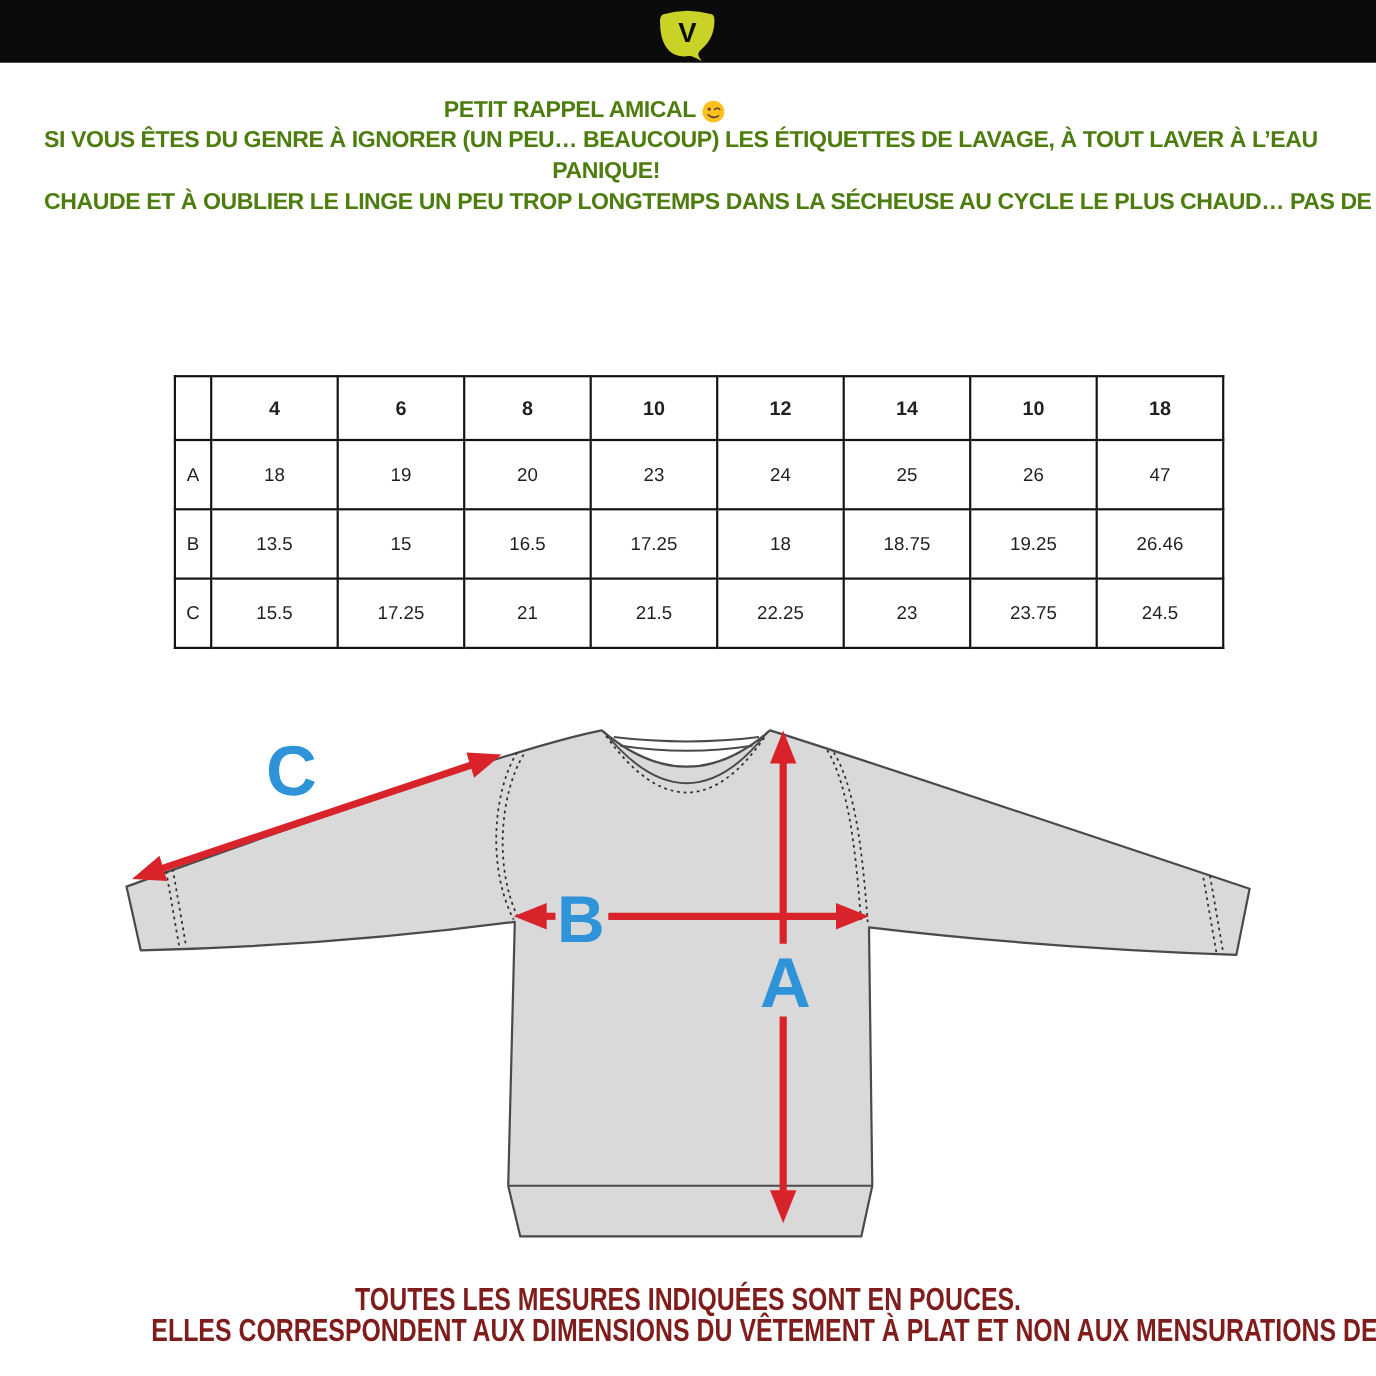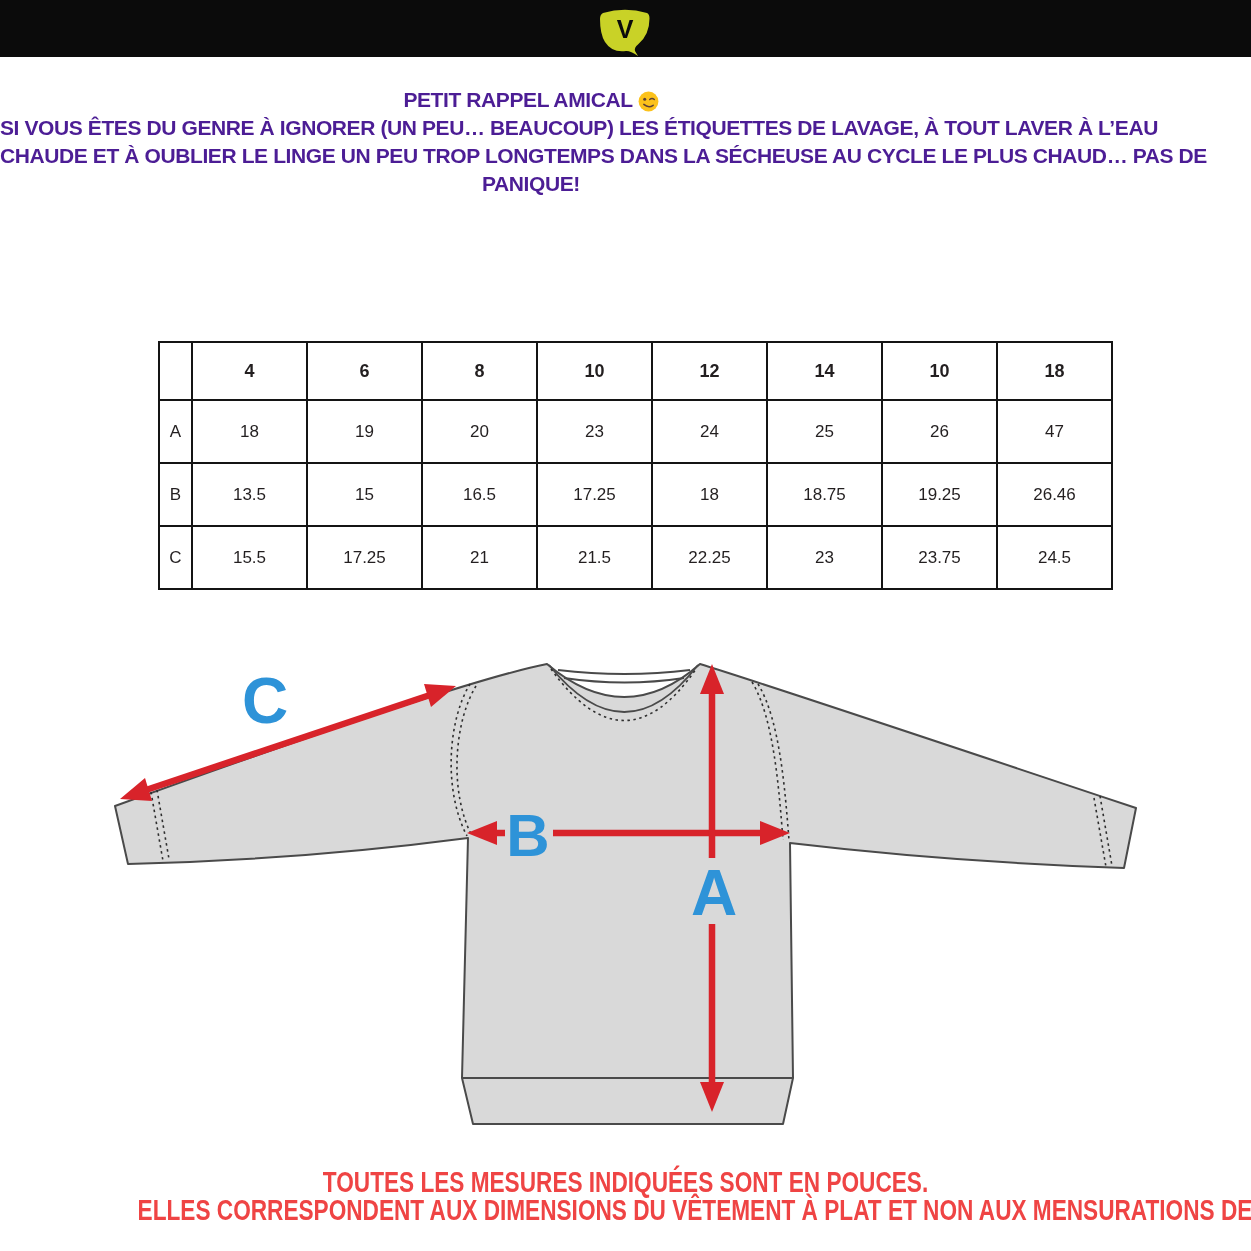--- a/index.html
+++ b/index.html
@@ -22,23 +22,23 @@
     font-family: "Liberation Sans", sans-serif;
     font-weight: bold; font-size: 25px;
   }
 
   
   .intro {
     position: absolute; top: 86px; left: 0; width: 1062px;
     text-align: center;
     font-weight: bold; font-size: 21px; line-height: 28px;
     letter-spacing: -0.4px;
-    color: #4c1d95;
-  }
-  .intro .line { white-space: nowrap; }
+    color: #4d7c0f;
+  }
+  .intro .line { white-space: nowrap; padding-left: 40px; }
   .intro .spacer { height: 28px; }
   .intro .title-line { display: flex; justify-content: center; align-items: center; gap: 5px; }
   .emoji-svg { position: relative; top: 1px; }
 
   
   .size-table {
     position: absolute; left: 158px; top: 341px;
     border-collapse: collapse; table-layout: fixed;
     font-size: 17px; color: #231f20;
   }
@@ -59,21 +59,21 @@
   .dotted { fill: none; stroke: #2f2f2f; stroke-width: 1.6; stroke-dasharray: 2.5 3.5; }
   .arrow-shaft { fill: none; stroke-width: 6.5; }
   .measure-letter {
     font-family: "Liberation Sans", sans-serif;
     font-weight: bold;
   }
 
   
   .footer {
     position: absolute; top: 1168px; left: 0; width: 1251px;
-    text-align: center; font-weight: bold; color: #ef4444;
+    text-align: center; font-weight: bold; color: #7f1d1d;
   }
   .footer .line {
     font-size: 29px; line-height: 28px; white-space: nowrap;
     transform: scaleX(0.78); transform-origin: 50% 50%;
   }
 </style>
 </head>
 <body>
 
 <div class="header-bar">
@@ -87,22 +87,22 @@
   <div class="title-line">
     <span>PETIT RAPPEL AMICAL</span>
     <svg class="emoji-svg" width="21" height="21" viewBox="0 0 36 36">
       <circle cx="18" cy="18" r="17" fill="#fcc21b"></circle>
       <circle cx="11.5" cy="14" r="2.6" fill="#5d4037"></circle>
       <path d="M20 14.5 q4 -3.5 8 0" stroke="#5d4037" stroke-width="2.4" fill="none" stroke-linecap="round"></path>
       <path d="M10 23 q8 7 16 1.5" stroke="#5d4037" stroke-width="2.6" fill="none" stroke-linecap="round"></path>
     </svg>
   </div>
   <div class="line">SI VOUS ÊTES DU GENRE À IGNORER (UN PEU… BEAUCOUP) LES ÉTIQUETTES DE LAVAGE, À TOUT LAVER À L’EAU</div>
+  <div class="line">PANIQUE!</div>
   <div class="line">CHAUDE ET À OUBLIER LE LINGE UN PEU TROP LONGTEMPS DANS LA SÉCHEUSE AU CYCLE LE PLUS CHAUD… PAS DE</div>
-  <div class="line">PANIQUE!</div>
   <div class="spacer"></div>
 </div>
 
 <table class="size-table">
   <tbody>
       <tr>
     <th class="corner-cell"></th>
     <th class="size-col">4</th>
     <th class="size-col">6</th>
     <th class="size-col">8</th>

